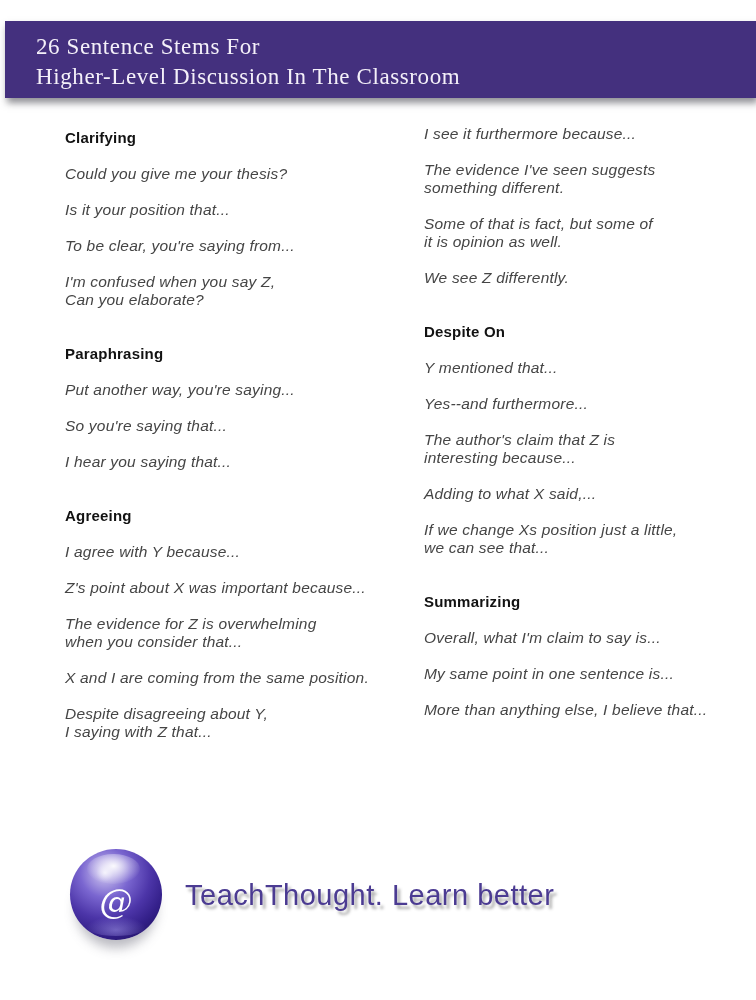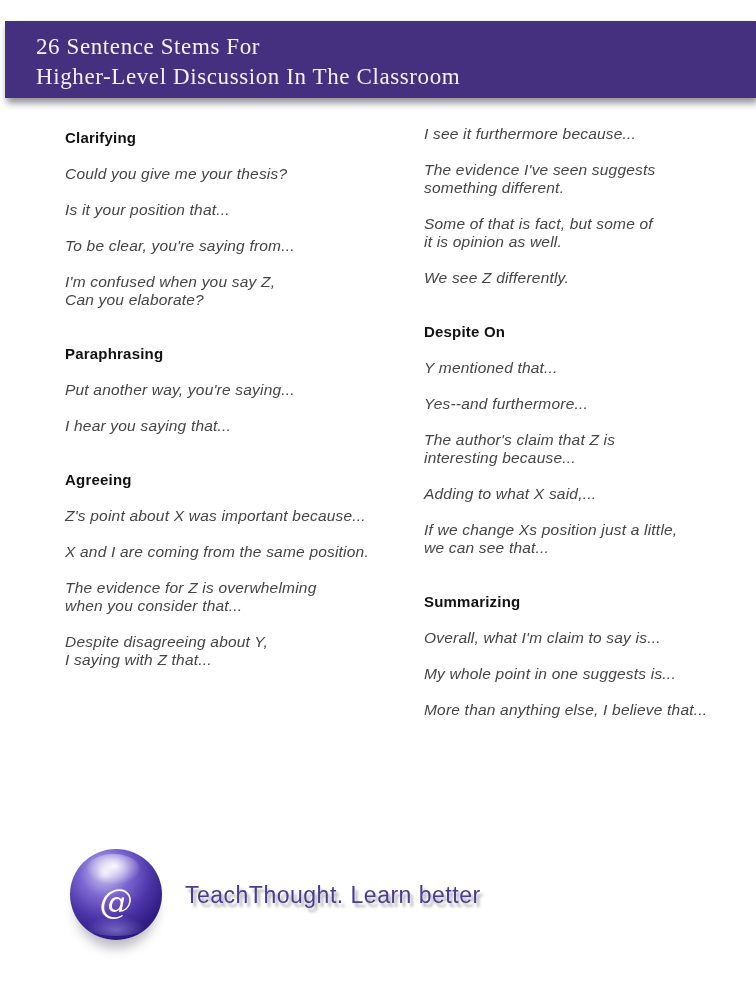--- a/index.html
+++ b/index.html
@@ -113,21 +113,21 @@
     font-style: italic;
     font-size: 33px;
     color: #ffffff;
     z-index: 2;
   }
 
   .tagline {
     position: absolute;
     left: 185px;
     top: 32px;
-    font-size: 23px;
+    font-size: 29px;
     line-height: 46px;
     font-weight: 400;
     letter-spacing: 0.5px;
     color: #4B3B92;
     white-space: nowrap;
     text-shadow: 3px 4px 3px rgba(60, 60, 60, 0.42);
   }
 </style>
 </head>
 <body>
@@ -145,28 +145,30 @@
           <h3 class="sec-title">Clarifying</h3>
           <p class="stem">Could you give me your thesis?</p>
           <p class="stem">Is it your position that...</p>
           <p class="stem">To be clear, you're saying from...</p>
           <p class="stem">I'm confused when you say Z,
 Can you elaborate?</p>
         </div>
         <div class="section">
           <h3 class="sec-title">Paraphrasing</h3>
           <p class="stem">Put another way, you're saying...</p>
+          <p class="stem">So you're saying that...</p>
           <p class="stem">I hear you saying that...</p>
         </div>
         <div class="section">
           <h3 class="sec-title">Agreeing</h3>
+          <p class="stem">I agree with Y because...</p>
           <p class="stem">Z's point about X was important because...</p>
-          <p class="stem">X and I are coming from the same position.</p>
           <p class="stem">The evidence for Z is overwhelming
 when you consider that...</p>
+          <p class="stem">X and I are coming from the same position.</p>
           <p class="stem">Despite disagreeing about Y,
 I saying with Z that...</p>
         </div>
       </section>
     <section class="col col-right" id="col-right">
         <div class="section">
           <p class="stem">I see it furthermore because...</p>
           <p class="stem">The evidence I've seen suggests
 something different.</p>
           <p class="stem">Some of that is fact, but some of
@@ -179,21 +181,21 @@
           <p class="stem">Yes--and furthermore...</p>
           <p class="stem">The author's claim that Z is
 interesting because...</p>
           <p class="stem">Adding to what X said,...</p>
           <p class="stem">If we change Xs position just a little,
 we can see that...</p>
         </div>
         <div class="section">
           <h3 class="sec-title">Summarizing</h3>
           <p class="stem">Overall, what I'm claim to say is...</p>
-          <p class="stem">My whole point in one suggests is...</p>
+          <p class="stem">My same point in one sentence is...</p>
           <p class="stem">More than anything else, I believe that...</p>
         </div>
       </section>
   </main>
 
   <footer class="footer">
     <div class="orb">
       <span class="orb-at">@</span>
     </div>
     <div class="tagline">TeachThought. Learn better</div>

